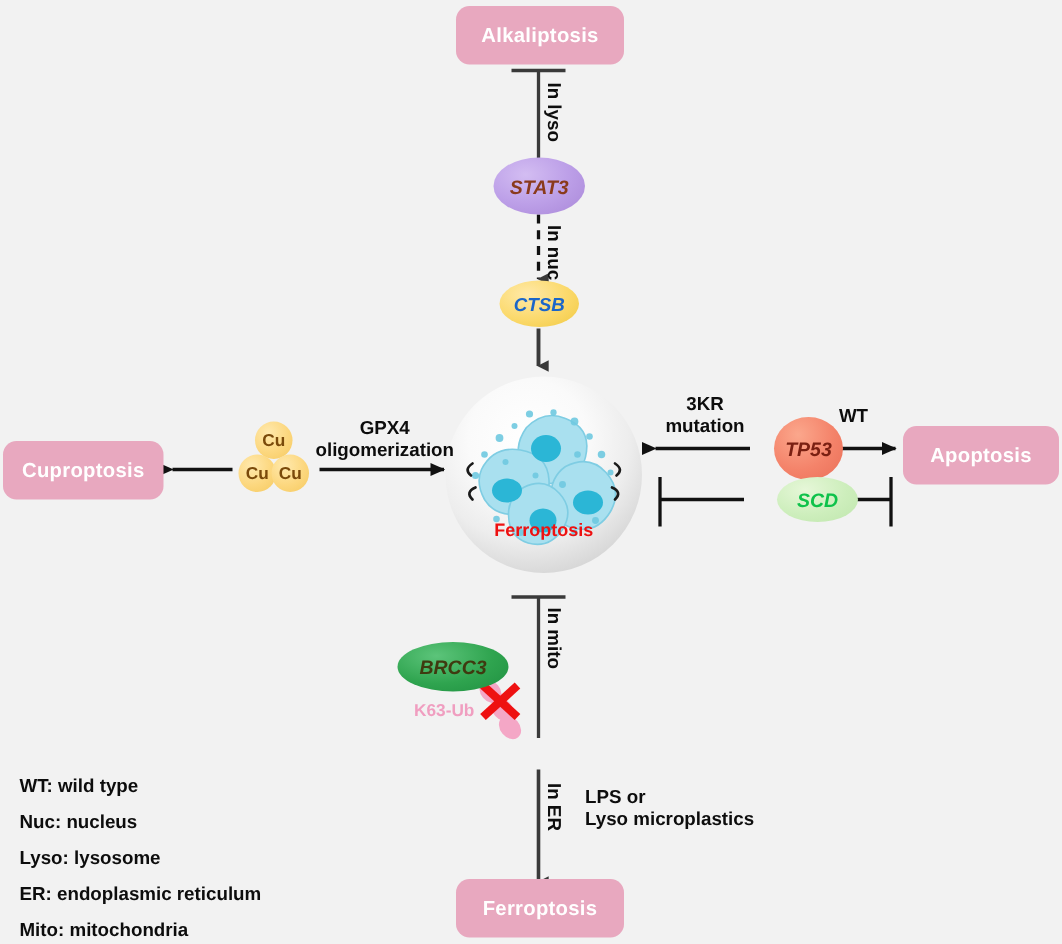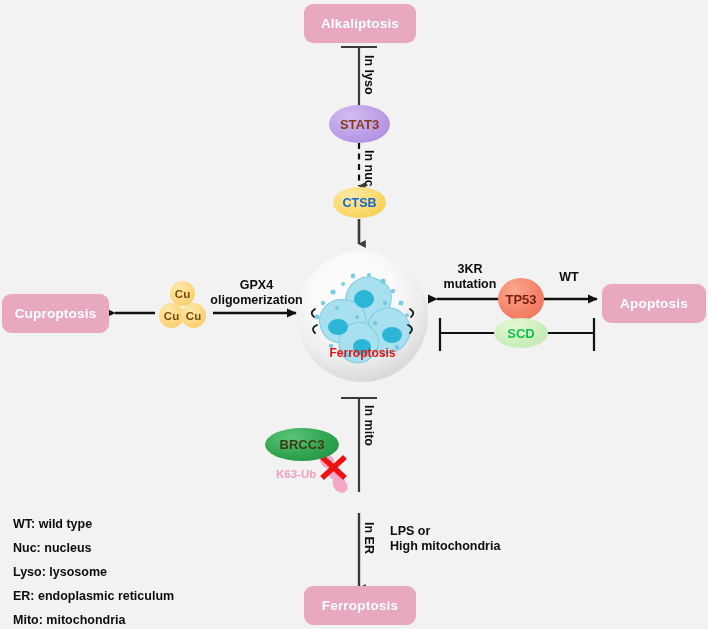--- a/index.html
+++ b/index.html
@@ -31,20 +31,21 @@
   
   .oval{
     position:absolute;
     border-radius:50%;
     display:flex;align-items:center;justify-content:center;
     font-weight:bold;
     font-size:13px;
     box-sizing:border-box;
     text-align:right;
     white-space:nowrap;
+    font-style:italic;
   }
   .oval-stat3{
     background:radial-gradient(ellipse at 35% 30%, #cdb3ef 0%, #bb9ae6 45%, #a храм 100%);
     background:radial-gradient(ellipse at 35% 30%, #d3bdf2 0%, #bda0e8 50%, #a987d8 100%);
     color:#8a3a1c;
   }
   .oval-ctsb{
     background:radial-gradient(ellipse at 35% 30%, #ffe9a8 0%, #fbd96b 55%, #f0c83f 100%);
     color:#1b66c9;
   }
@@ -254,23 +255,23 @@
   <div class="pillbox" style="left:2px;top:294px;width:107px;height:39px;">Cuproptosis</div>
 
   <div class="pillbox" style="left:602px;top:284px;width:104px;height:39px;">Apoptosis</div>
 
   <div class="pillbox" style="left:304px;top:586px;width:112px;height:39px;">Ferroptosis</div>
 
   <div class="oval oval-stat3" style="left:329px;top:105px;width:61px;height:38px;">STAT3</div>
 
   <div class="oval oval-ctsb" style="left:333px;top:187px;width:53px;height:31px;font-size:12.5px;">CTSB</div>
 
-  <div class="oval oval-tp53" style="left:498px;top:278px;width:46px;height:42px;">TP53</div>
-
-  <div class="oval oval-scd" style="left:494px;top:318px;width:54px;height:30px;">SCD</div>
+  <div class="oval oval-tp53" style="left:516px;top:278px;width:46px;height:42px;">TP53</div>
+
+  <div class="oval oval-scd" style="left:518px;top:318px;width:54px;height:30px;">SCD</div>
 
   <div class="oval oval-brcc3" style="left:265px;top:428px;width:74px;height:33px;">BRCC3</div>
 
 
   <div class="k63" style="left:276px;top:468px;">K63-Ub</div>
 
   <div class="cu" style="left:170px;top:281px;width:25px;height:25px;">Cu</div>
   <div class="cu" style="left:159px;top:303px;width:25px;height:25px;">Cu</div>
   <div class="cu" style="left:181px;top:303px;width:25px;height:25px;">Cu</div>
 
@@ -285,21 +286,21 @@
   <div class="lbl" style="left:199px;top:278px;width:115px;">GPX4
 oligomerization</div>
 
   <div class="lbl" style="left:434px;top:262px;width:72px;">3KR
 mutation</div>
 
   <div class="lbl" style="left:541px;top:270px;width:56px;">WT</div>
 
 
   <div class="lbl" style="left:390px;top:524px;width:238px;text-align:left;">LPS or
-High mitochondria</div>
+Lyso microplastics</div>
 
   <div class="legend" style="left:13px;top:512px;">
     <div>WT: wild type</div>
     <div>Nuc: nucleus</div>
     <div>Lyso: lysosome</div>
     <div>ER: endoplasmic reticulum</div>
     <div>Mito: mitochondria</div>
   </div>
 
 </div>

